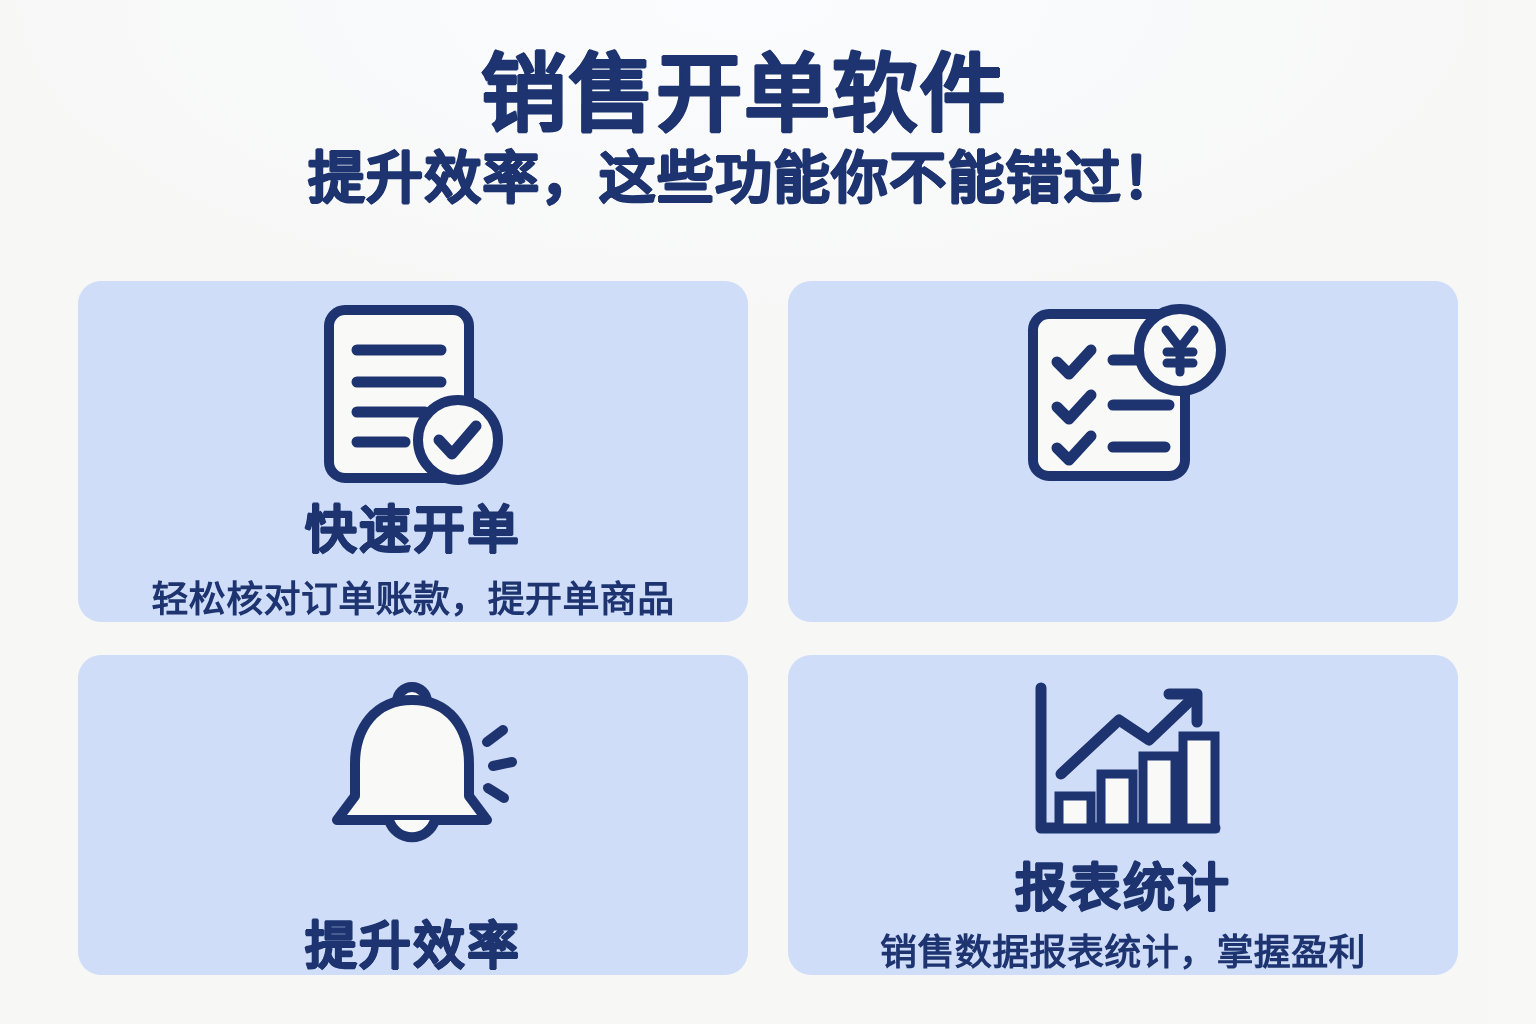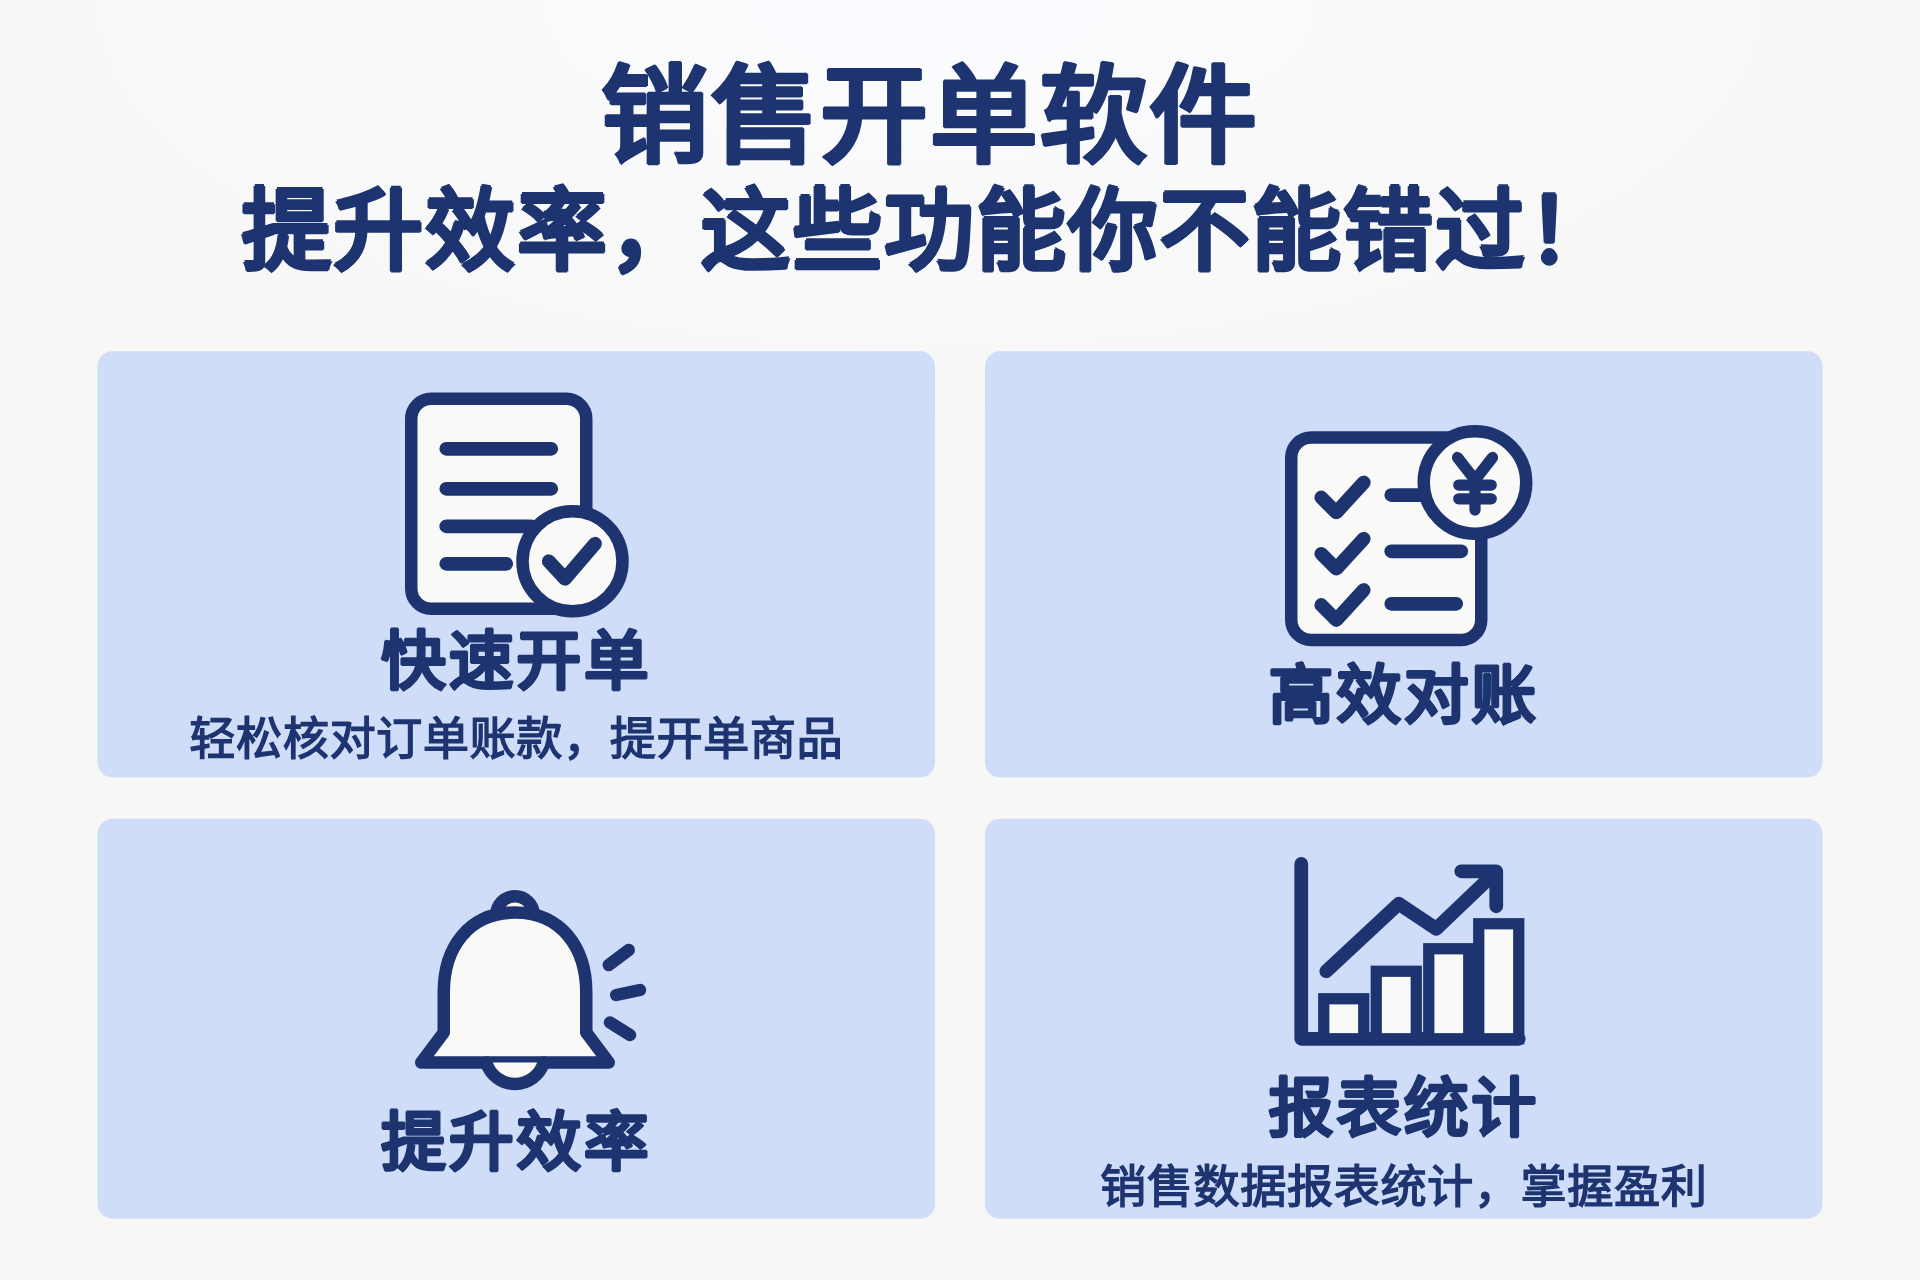--- a/index.html
+++ b/index.html
@@ -46,42 +46,42 @@
     line-height: 1.06;
     white-space: nowrap;
     text-shadow:
       1px 0 0 #1d3470,
       -1px 0 0 #1d3470,
       0 1px 0 #1d3470,
       0 -1px 0 #1d3470;
   }
 
   .headline-line.l1 { font-size: 86px; }
-  .headline-line.l2 { font-size: 72px; margin-top: 8px; }
+  .headline-line.l2 { font-size: 57px; margin-top: 8px; }
 
   
   .grid {
     position: absolute;
     top: 281px;
     left: 78px;
     width: 1380px;
     display: grid;
     grid-template-columns: 670px 670px;
     grid-template-rows: 341px 320px;
     column-gap: 40px;
     row-gap: 33px;
   }
 
   .card {
     background: #cfddf8;
-    border-radius: 12px;
+    border-radius: 23px;
     display: flex;
     flex-direction: column;
     align-items: center;
-    justify-content: center;
+    justify-content: space-between;
     padding-top: 18px;
     overflow: hidden;
     position: relative;
   }
 
   .card-icon {
     height: 192px;
     display: flex;
     align-items: center;
     justify-content: center;
@@ -167,21 +167,20 @@
           <circle cx="163" cy="50" r="41" fill="#f9f9f7" stroke="#1d3470" stroke-width="10"></circle>
           <g stroke="#1d3470" stroke-width="9" stroke-linecap="round">
             <line x1="149" y1="30" x2="163" y2="48"></line>
             <line x1="177" y1="30" x2="163" y2="48"></line>
             <line x1="163" y1="48" x2="163" y2="72"></line>
             <line x1="150" y1="52" x2="176" y2="52"></line>
             <line x1="150" y1="63" x2="176" y2="63"></line>
           </g>
         </svg>
       </div>
-      <div class="card-title">高效对账</div>
     </div>
 
     <div class="card row2">
       <div class="card-icon">
         <svg width="212" height="168" viewBox="0 0 212 168" fill="none">
 
           <path d="M90 24 a15 15 0 0 1 30 0" fill="#f9f9f7" stroke="#1d3470" stroke-width="10" stroke-linecap="round"></path>
 
           <path d="M105 22
                    C 68 22 48 50 48 86

